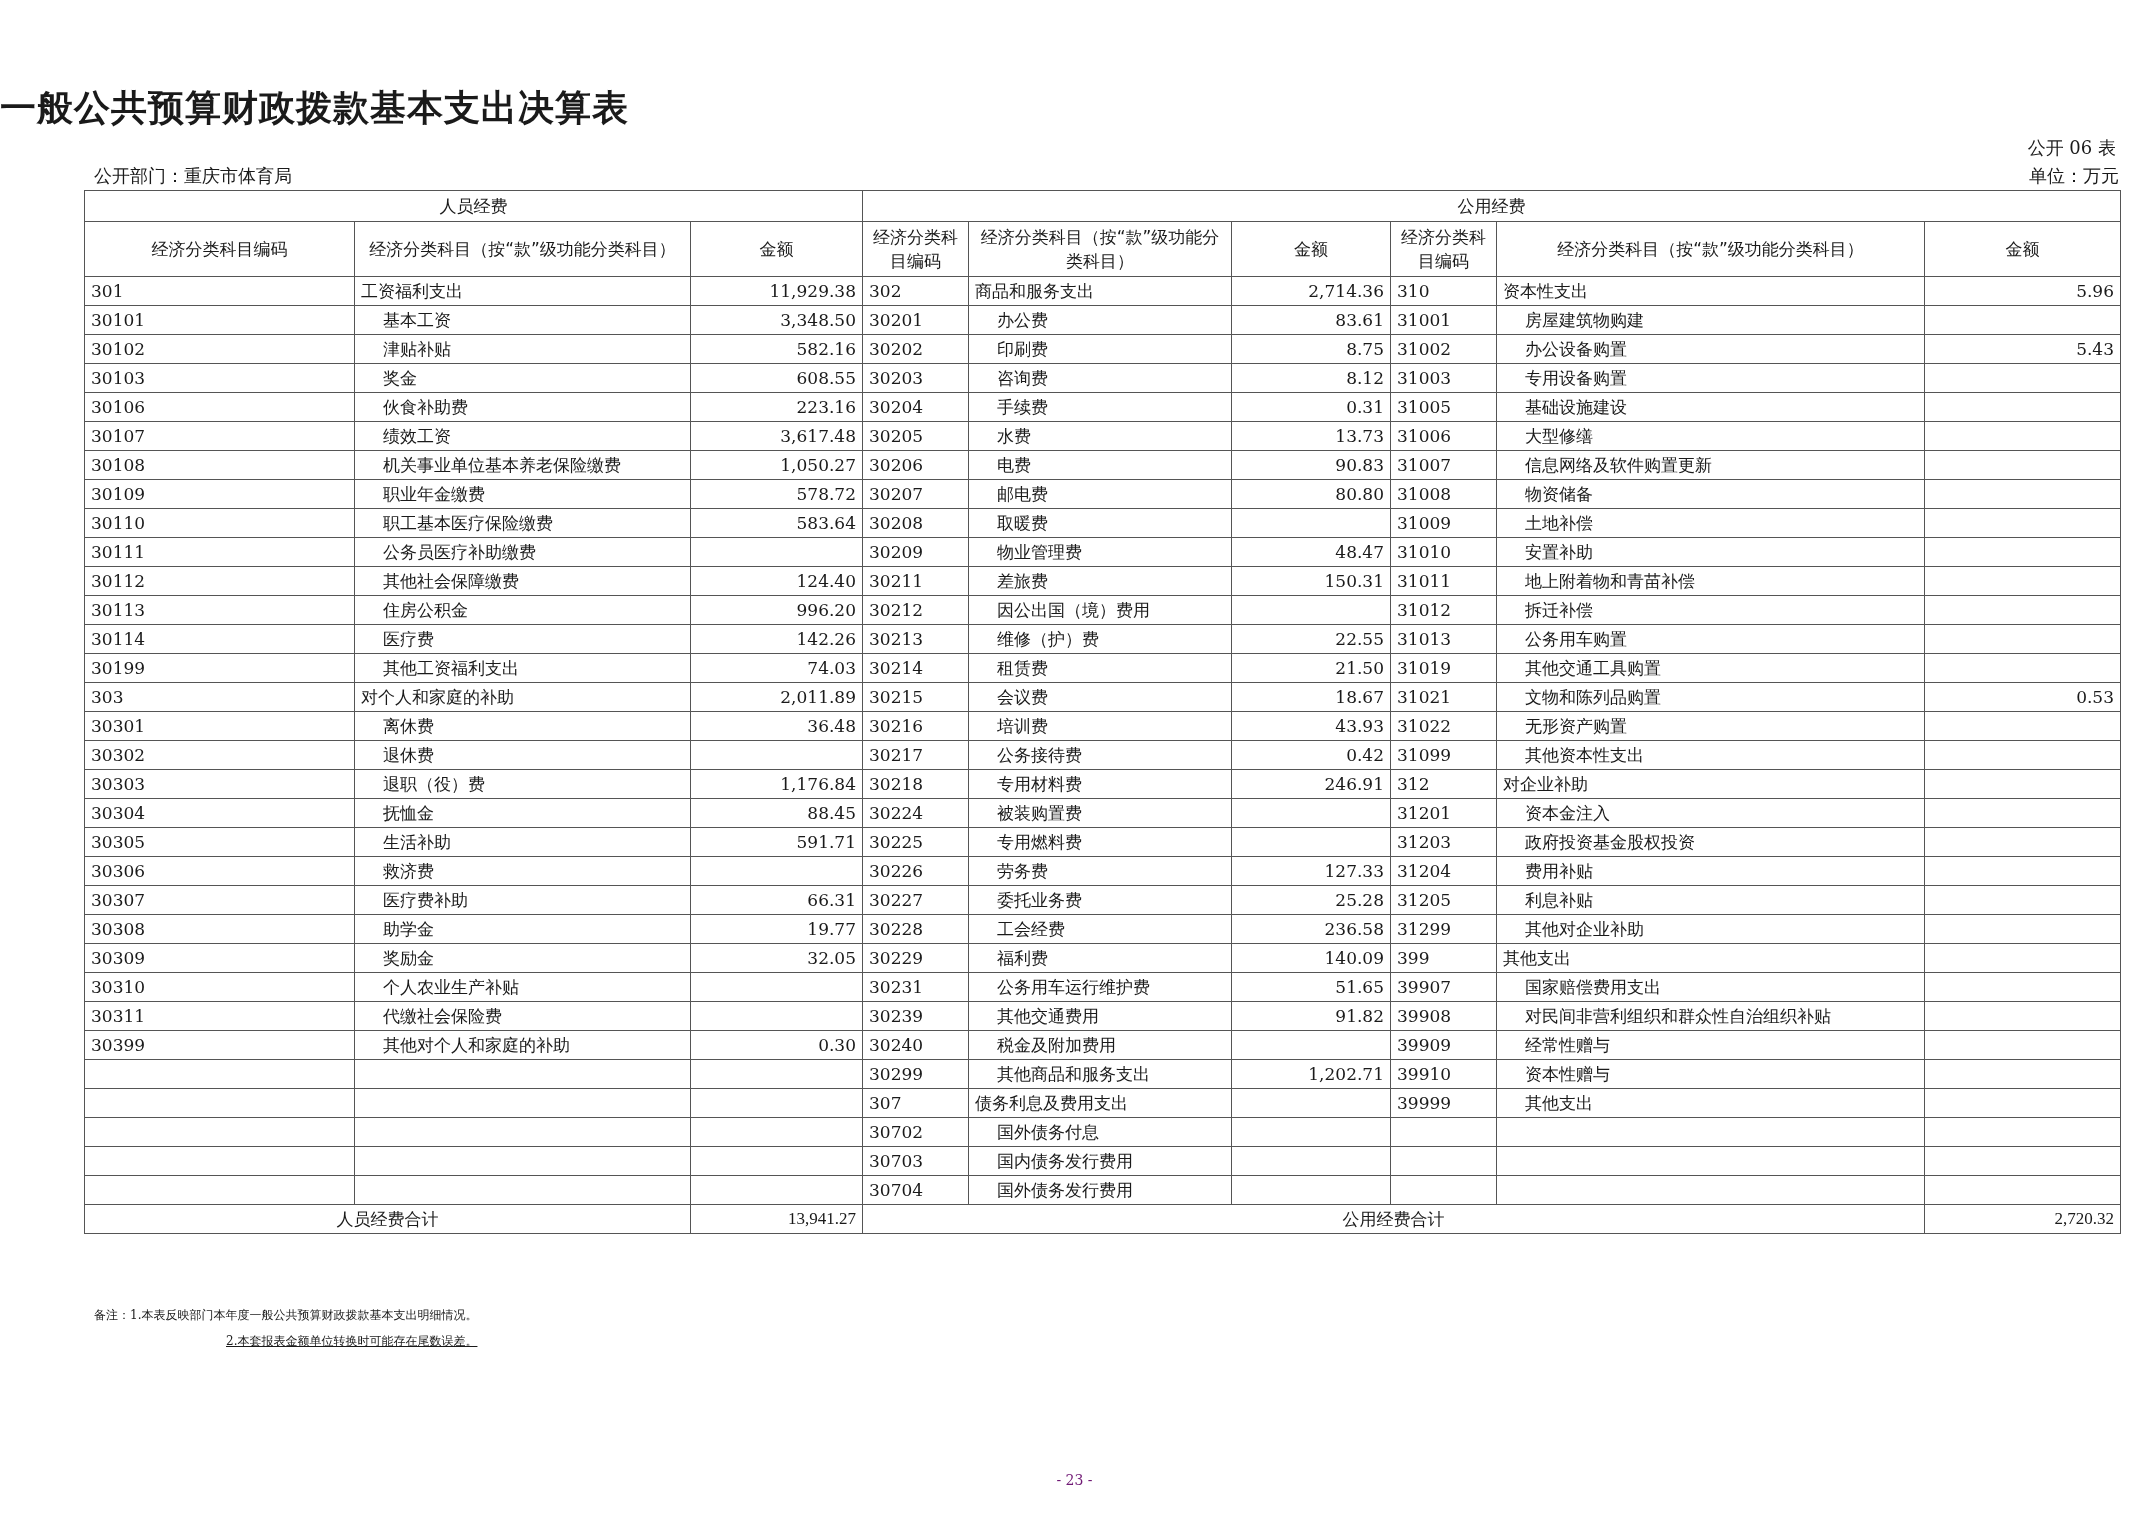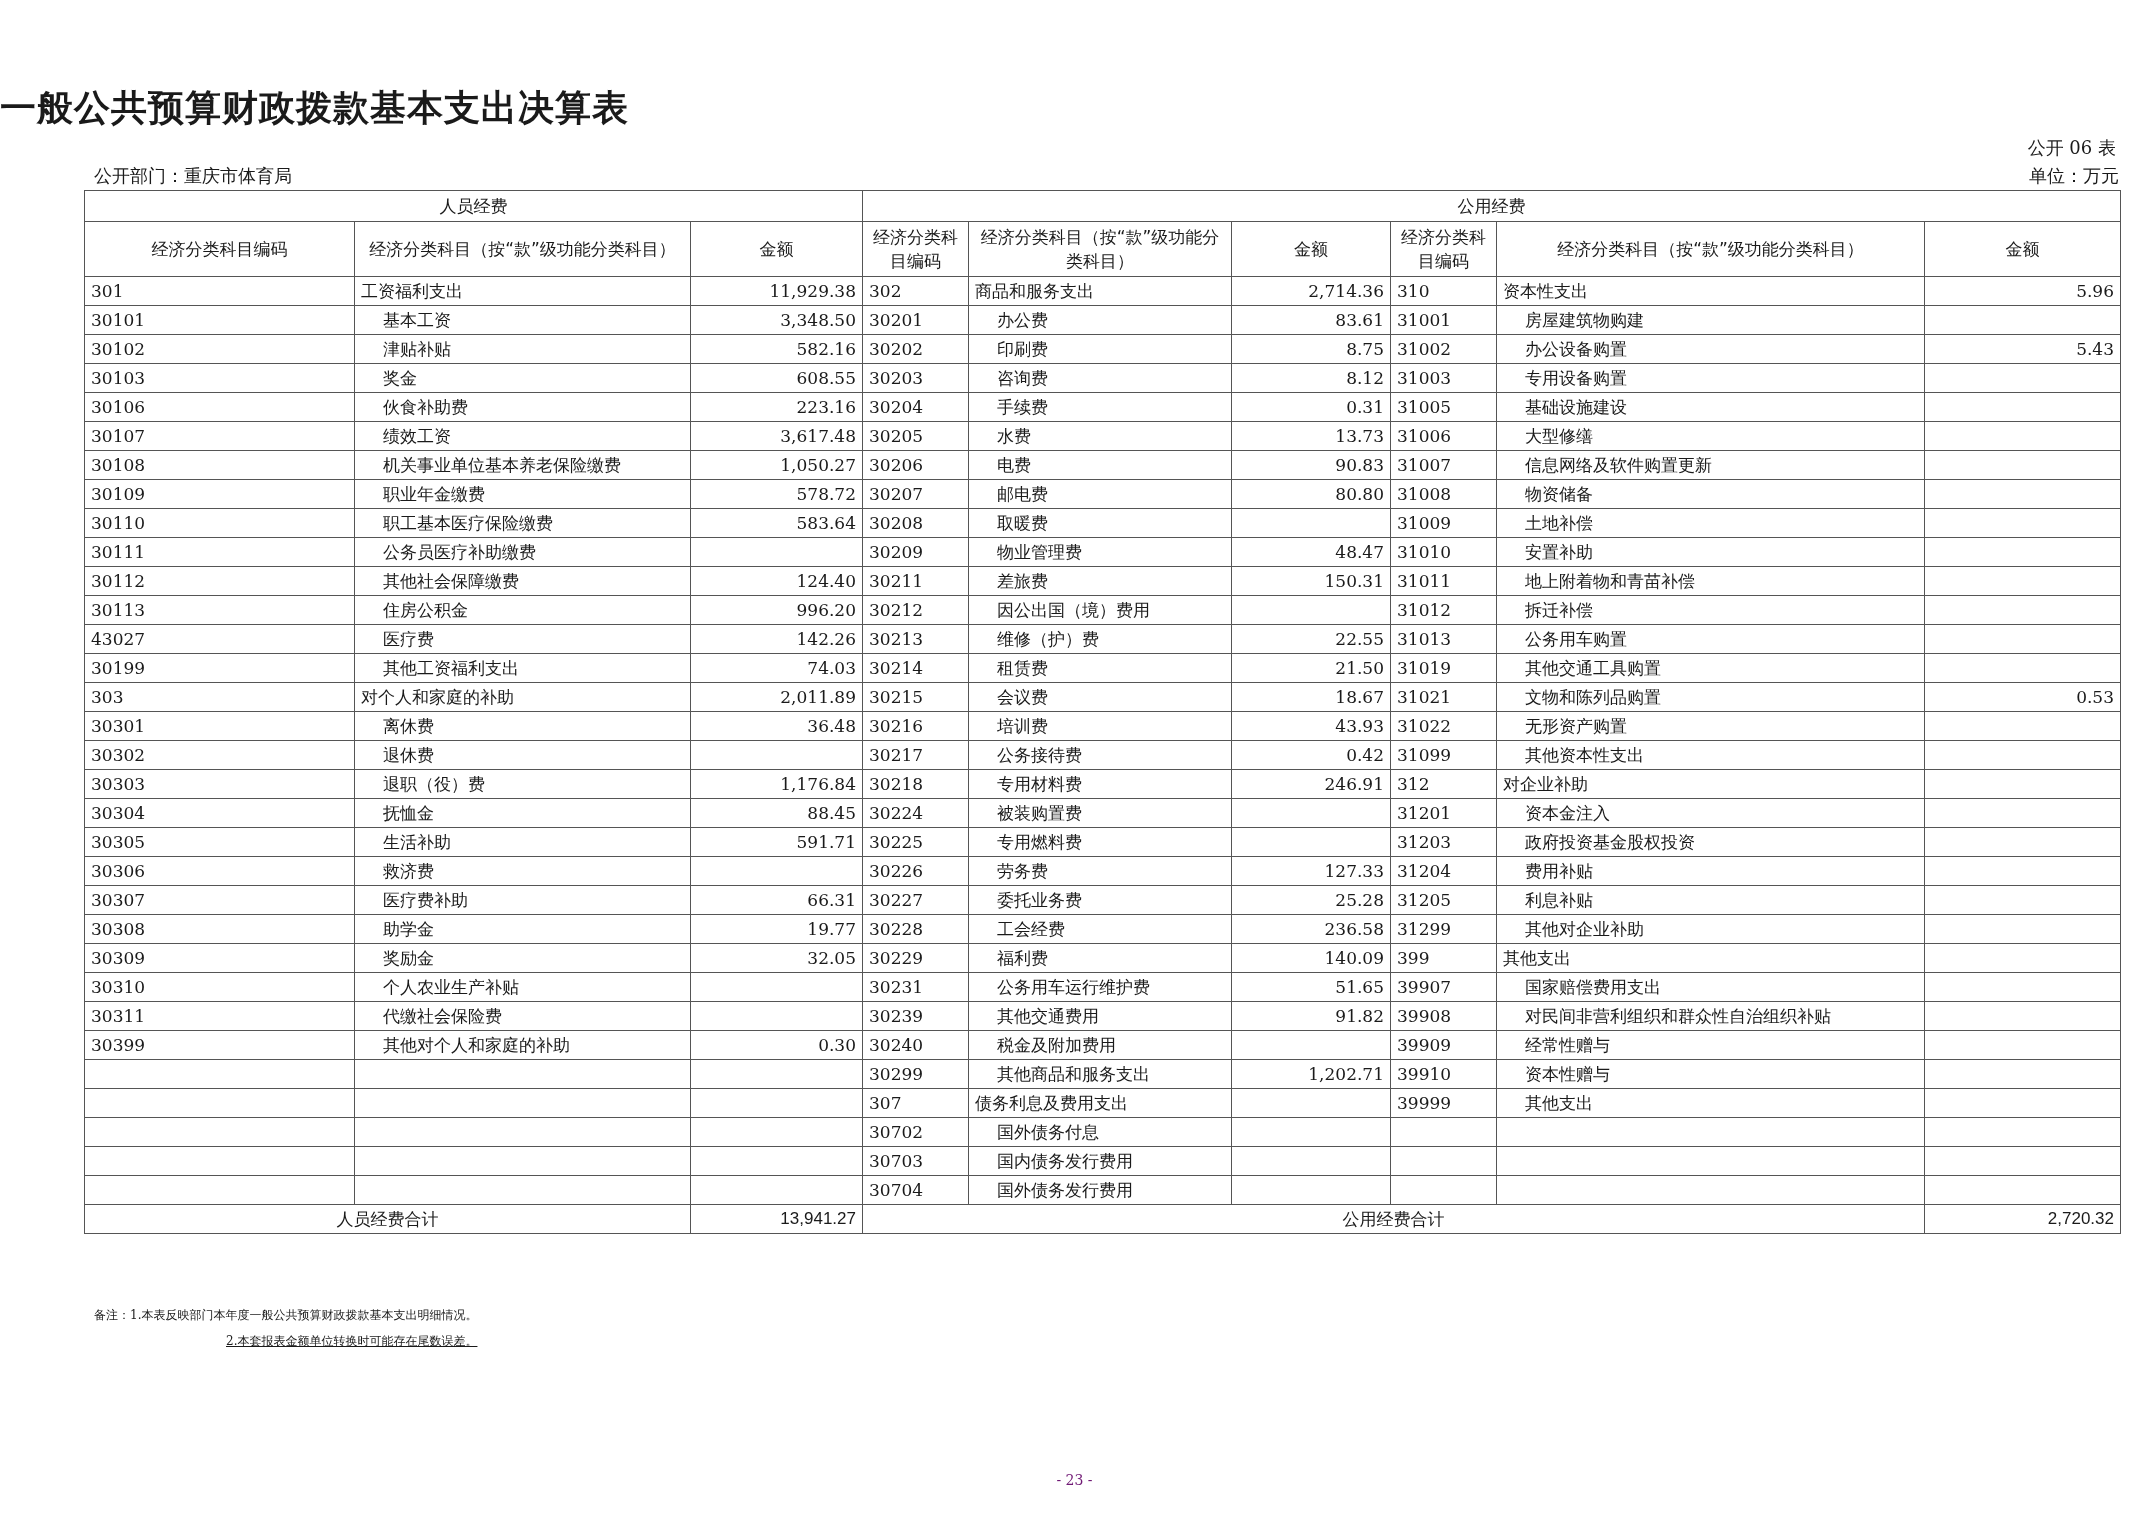--- a/index.html
+++ b/index.html
@@ -14,21 +14,21 @@
                  border-collapse: collapse; table-layout: fixed; font-size: 17px; }
   table.budget td, table.budget th { border: 1.5px solid #555; padding: 0 6px; height: 28px;
                  white-space: nowrap; overflow: hidden; }
   table.budget th { font-family: "DejaVu Sans", sans-serif; font-weight: normal; font-size: 17px; text-align: center; line-height: 24px; }
   tr.group-head th { height: 30px; }
   tr.col-head th { height: 54px; white-space: normal; }
   td.code { text-align: left; }
   td.name { text-align: left; }
   td.name.sub { padding-left: 28px; }
   td.amt { text-align: right; }
-  tr.total td { font-family: Liberation Sans, sans-serif; height: 28px; margin-left: 48px; }
+  tr.total td { font-family: Liberation Serif, serif; height: 28px; margin-left: 48px; }
   tr.total td.label { text-align: center; }
   .notes { position: absolute; top: 1302px; left: 94px; font-size: 12px; line-height: 26px; text-align: right; }
   .notes .n2 { padding-left: 54px; text-decoration: underline; }
   .page-no { position: absolute; top: 1472px; left: 0; width: 2149px; text-align: center; font-size: 14px; color: #701a75; }
 </style>
 </head>
 <body>
 
 <div class="title">一般公共预算财政拨款基本支出决算表</div>
 <div class="table-no">公开 06 表</div>
@@ -191,21 +191,21 @@
         <td class="name sub">住房公积金</td>
         <td class="amt">996.20</td>
         <td class="code">30212</td>
         <td class="name sub">因公出国（境）费用</td>
         <td class="amt"></td>
         <td class="code">31012</td>
         <td class="name sub">拆迁补偿</td>
         <td class="amt"></td>
       </tr>
       <tr>
-        <td class="code">43027</td>
+        <td class="code">30114</td>
         <td class="name sub">医疗费</td>
         <td class="amt">142.26</td>
         <td class="code">30213</td>
         <td class="name sub">维修（护）费</td>
         <td class="amt">22.55</td>
         <td class="code">31013</td>
         <td class="name sub">公务用车购置</td>
         <td class="amt"></td>
       </tr>
       <tr>

